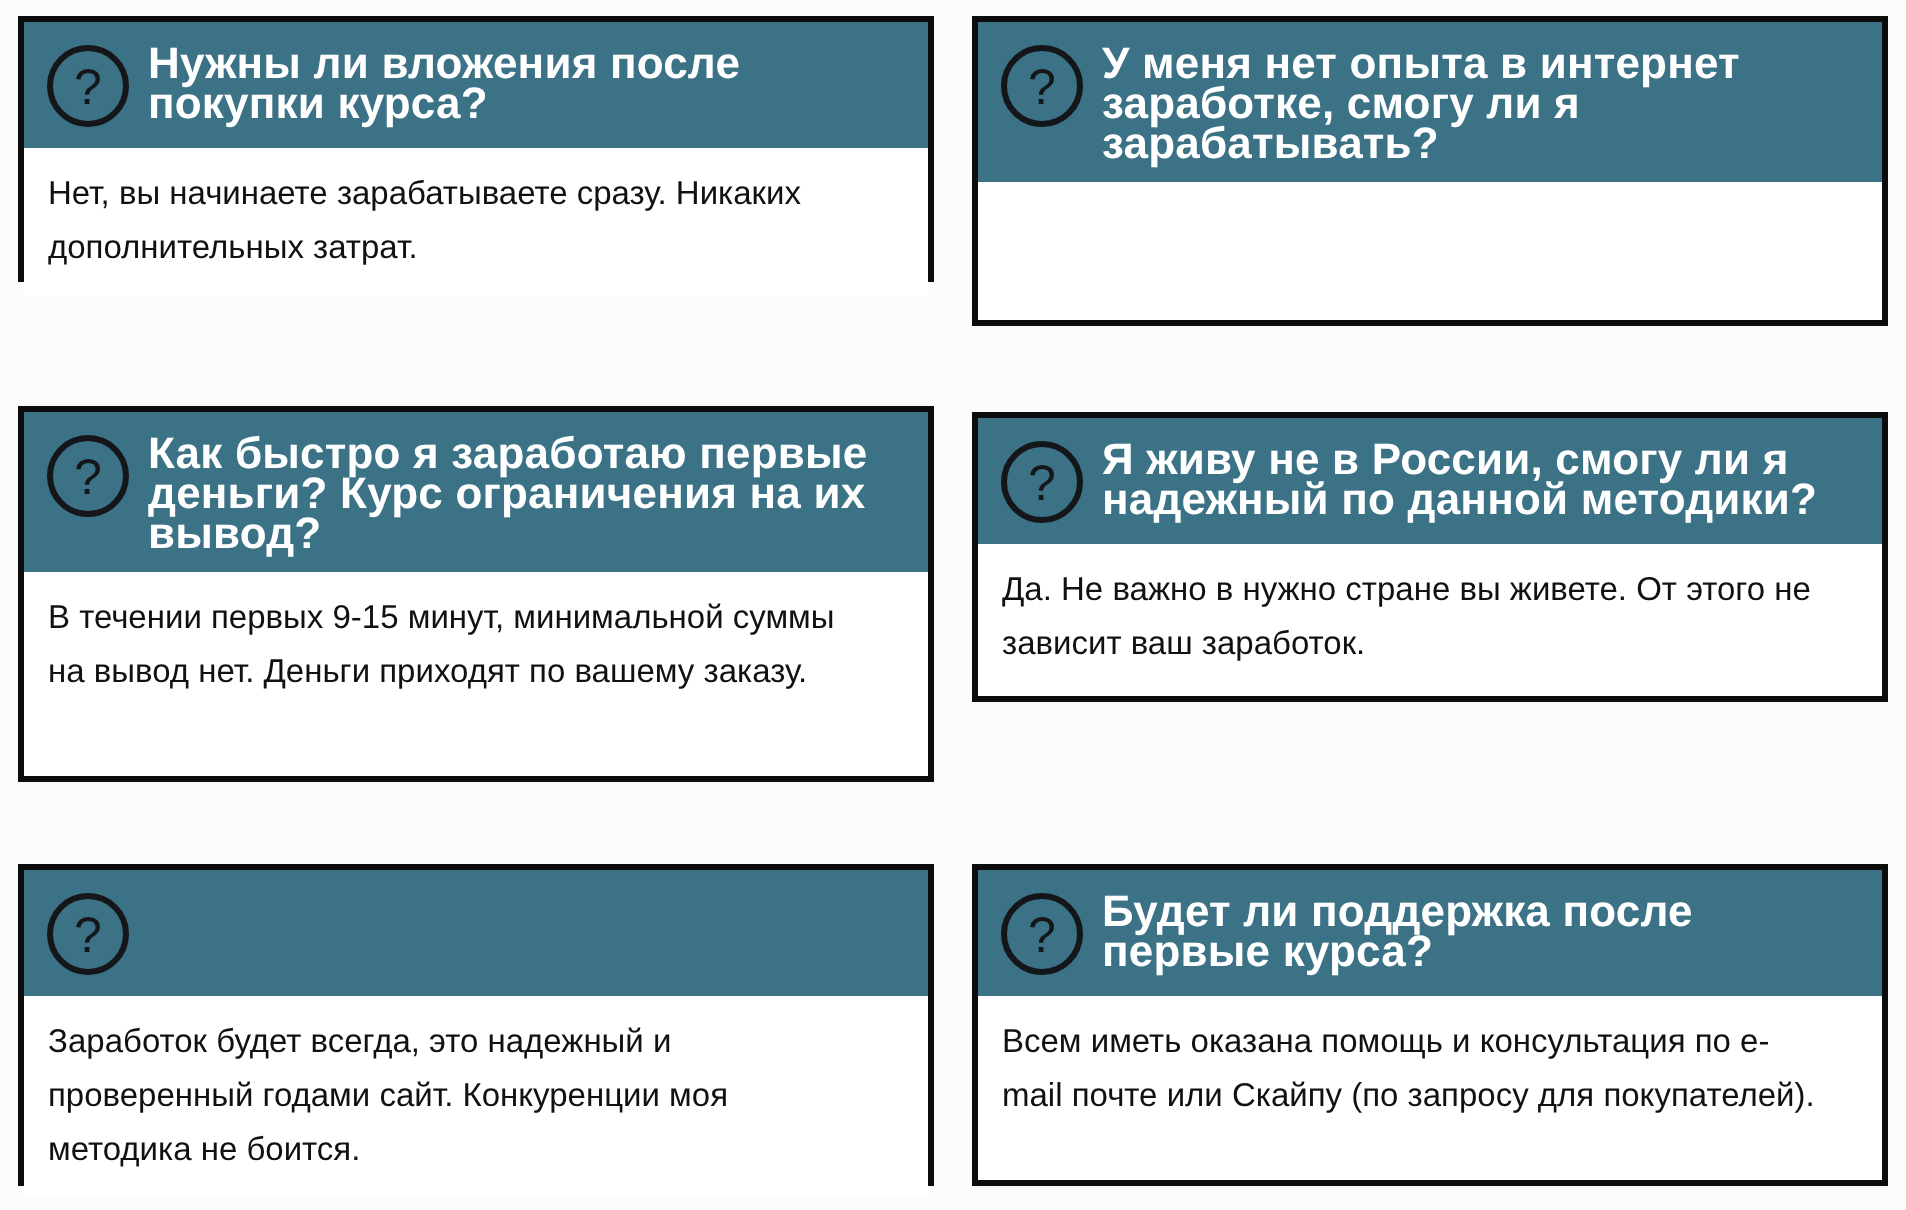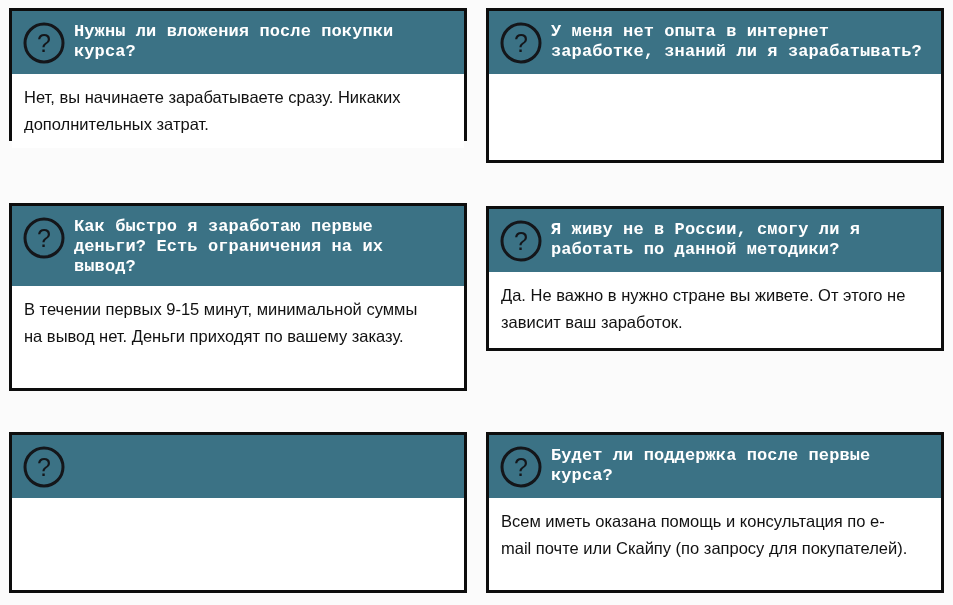--- a/index.html
+++ b/index.html
@@ -55,26 +55,26 @@
     flex: 0 0 auto;
     width: 44px;
     height: 44px;
     margin-right: 8px;
     margin-top: 1px;
     display: block;
   }
 
   .faq-question {
     color: #ffffff;
-    font-size: 17px;
+    font-size: 22px;
     line-height: 20px;
     font-weight: bold;
     letter-spacing: 0.1px;
     padding-top: 2px;
-    font-family: Liberation Mono, monospace;
+    font-family: Liberation Sans, sans-serif;
   }
 
   .faq-body {
     flex: 1 1 auto;
     background: #ffffff;
     padding: 10px 27px 10px 12px;
     box-sizing: border-box;
     color: #111111;
     font-size: 16.5px;
     line-height: 27px;
@@ -96,53 +96,54 @@
     </div>
     <div class="faq-body">Нет, вы начинаете зарабатываете сразу. Никаких дополнительных затрат.</div>
   </div>
 
   <div class="faq-card col-right row1-right">
     <div class="faq-header">
       <svg class="q-icon" viewBox="0 0 44 44">
         <circle cx="22" cy="22" r="19" fill="none" stroke="#14161a" stroke-width="3"></circle>
         <text x="22" y="31" text-anchor="middle" font-family="Liberation Sans, sans-serif" font-size="25" fill="#14161a">?</text>
       </svg>
-      <div class="faq-question">У меня нет опыта в интернет заработке, знаний ли я зарабатывать?</div>
+      <div class="faq-question">У меня нет опыта в интернет заработке, смогу ли я зарабатывать?</div>
     </div>
   </div>
 
   <div class="faq-card col-left row2-left">
     <div class="faq-header">
       <svg class="q-icon" viewBox="0 0 44 44">
         <circle cx="22" cy="22" r="19" fill="none" stroke="#14161a" stroke-width="3"></circle>
         <text x="22" y="31" text-anchor="middle" font-family="Liberation Sans, sans-serif" font-size="25" fill="#14161a">?</text>
       </svg>
-      <div class="faq-question">Как быстро я заработаю первые деньги? Есть ограничения на их вывод?</div>
+      <div class="faq-question">Как быстро я заработаю первые деньги? Курс ограничения на их вывод?</div>
     </div>
     <div class="faq-body">В течении первых 9-15 минут, минимальной суммы на вывод нет. Деньги приходят по вашему заказу.</div>
   </div>
 
   <div class="faq-card col-right row2-right">
     <div class="faq-header">
       <svg class="q-icon" viewBox="0 0 44 44">
         <circle cx="22" cy="22" r="19" fill="none" stroke="#14161a" stroke-width="3"></circle>
         <text x="22" y="31" text-anchor="middle" font-family="Liberation Sans, sans-serif" font-size="25" fill="#14161a">?</text>
       </svg>
-      <div class="faq-question">Я живу не в России, смогу ли я работать по данной методики?</div>
+      <div class="faq-question">Я живу не в России, смогу ли я надежный по данной методики?</div>
     </div>
     <div class="faq-body">Да. Не важно в нужно стране вы живете. От этого не зависит ваш заработок.</div>
   </div>
 
   <div class="faq-card col-left row3-left">
     <div class="faq-header">
       <svg class="q-icon" viewBox="0 0 44 44">
         <circle cx="22" cy="22" r="19" fill="none" stroke="#14161a" stroke-width="3"></circle>
         <text x="22" y="31" text-anchor="middle" font-family="Liberation Sans, sans-serif" font-size="25" fill="#14161a">?</text>
       </svg>
     </div>
+    <div class="faq-body">Заработок будет всегда, это надежный и проверенный годами сайт. Конкуренции моя методика не боится.</div>
   </div>
 
   <div class="faq-card col-right row3-right">
     <div class="faq-header">
       <svg class="q-icon" viewBox="0 0 44 44">
         <circle cx="22" cy="22" r="19" fill="none" stroke="#14161a" stroke-width="3"></circle>
         <text x="22" y="31" text-anchor="middle" font-family="Liberation Sans, sans-serif" font-size="25" fill="#14161a">?</text>
       </svg>
       <div class="faq-question">Будет ли поддержка после первые курса?</div>
     </div>

